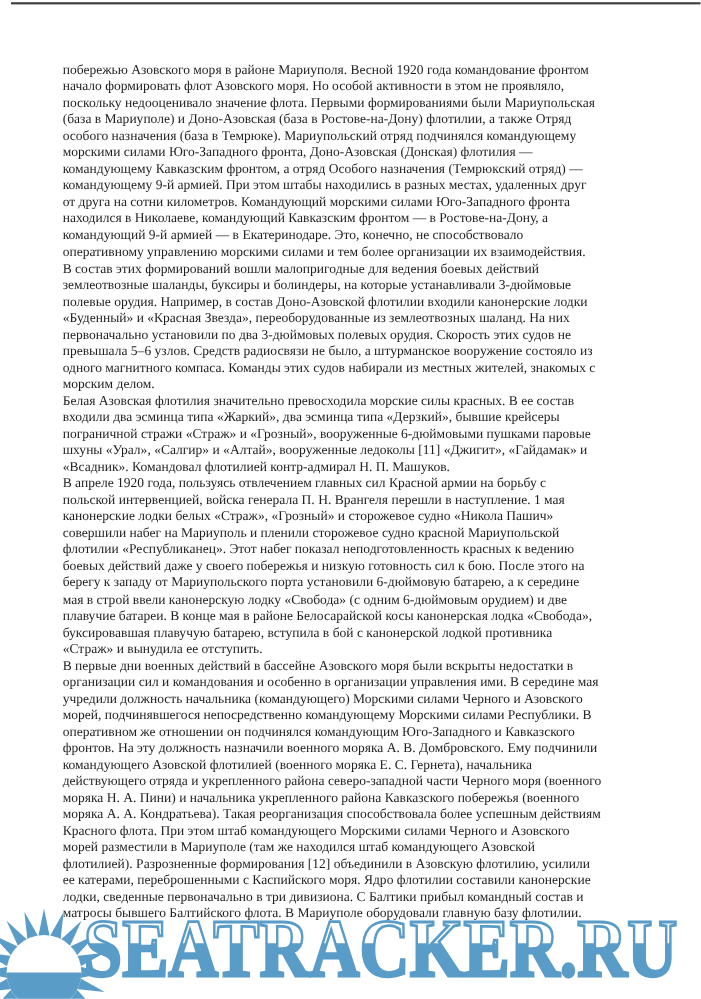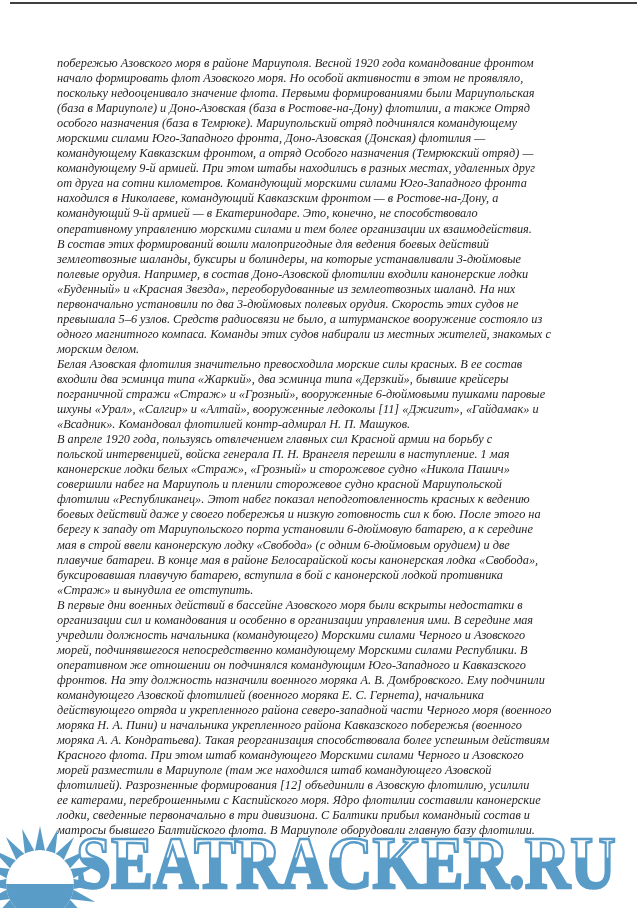--- a/index.html
+++ b/index.html
@@ -19,21 +19,20 @@
     position:absolute;
     left:10px;right:0;top:2px;height:2px;
     background:var(--rule);
   }
   .text-block{
     position:absolute;
     left:57px;top:56px;width:575px;
     font-size:12.3px;
     line-height:15.05px;
     color:var(--ink);
-    font-style:italic;
   }
   .text-block p{
     margin:0;
     white-space:pre;
   }
   .watermark{
     position:absolute;
     left:0;top:824px;width:637px;height:120px;
     color:var(--wm);
     pointer-events:none;

